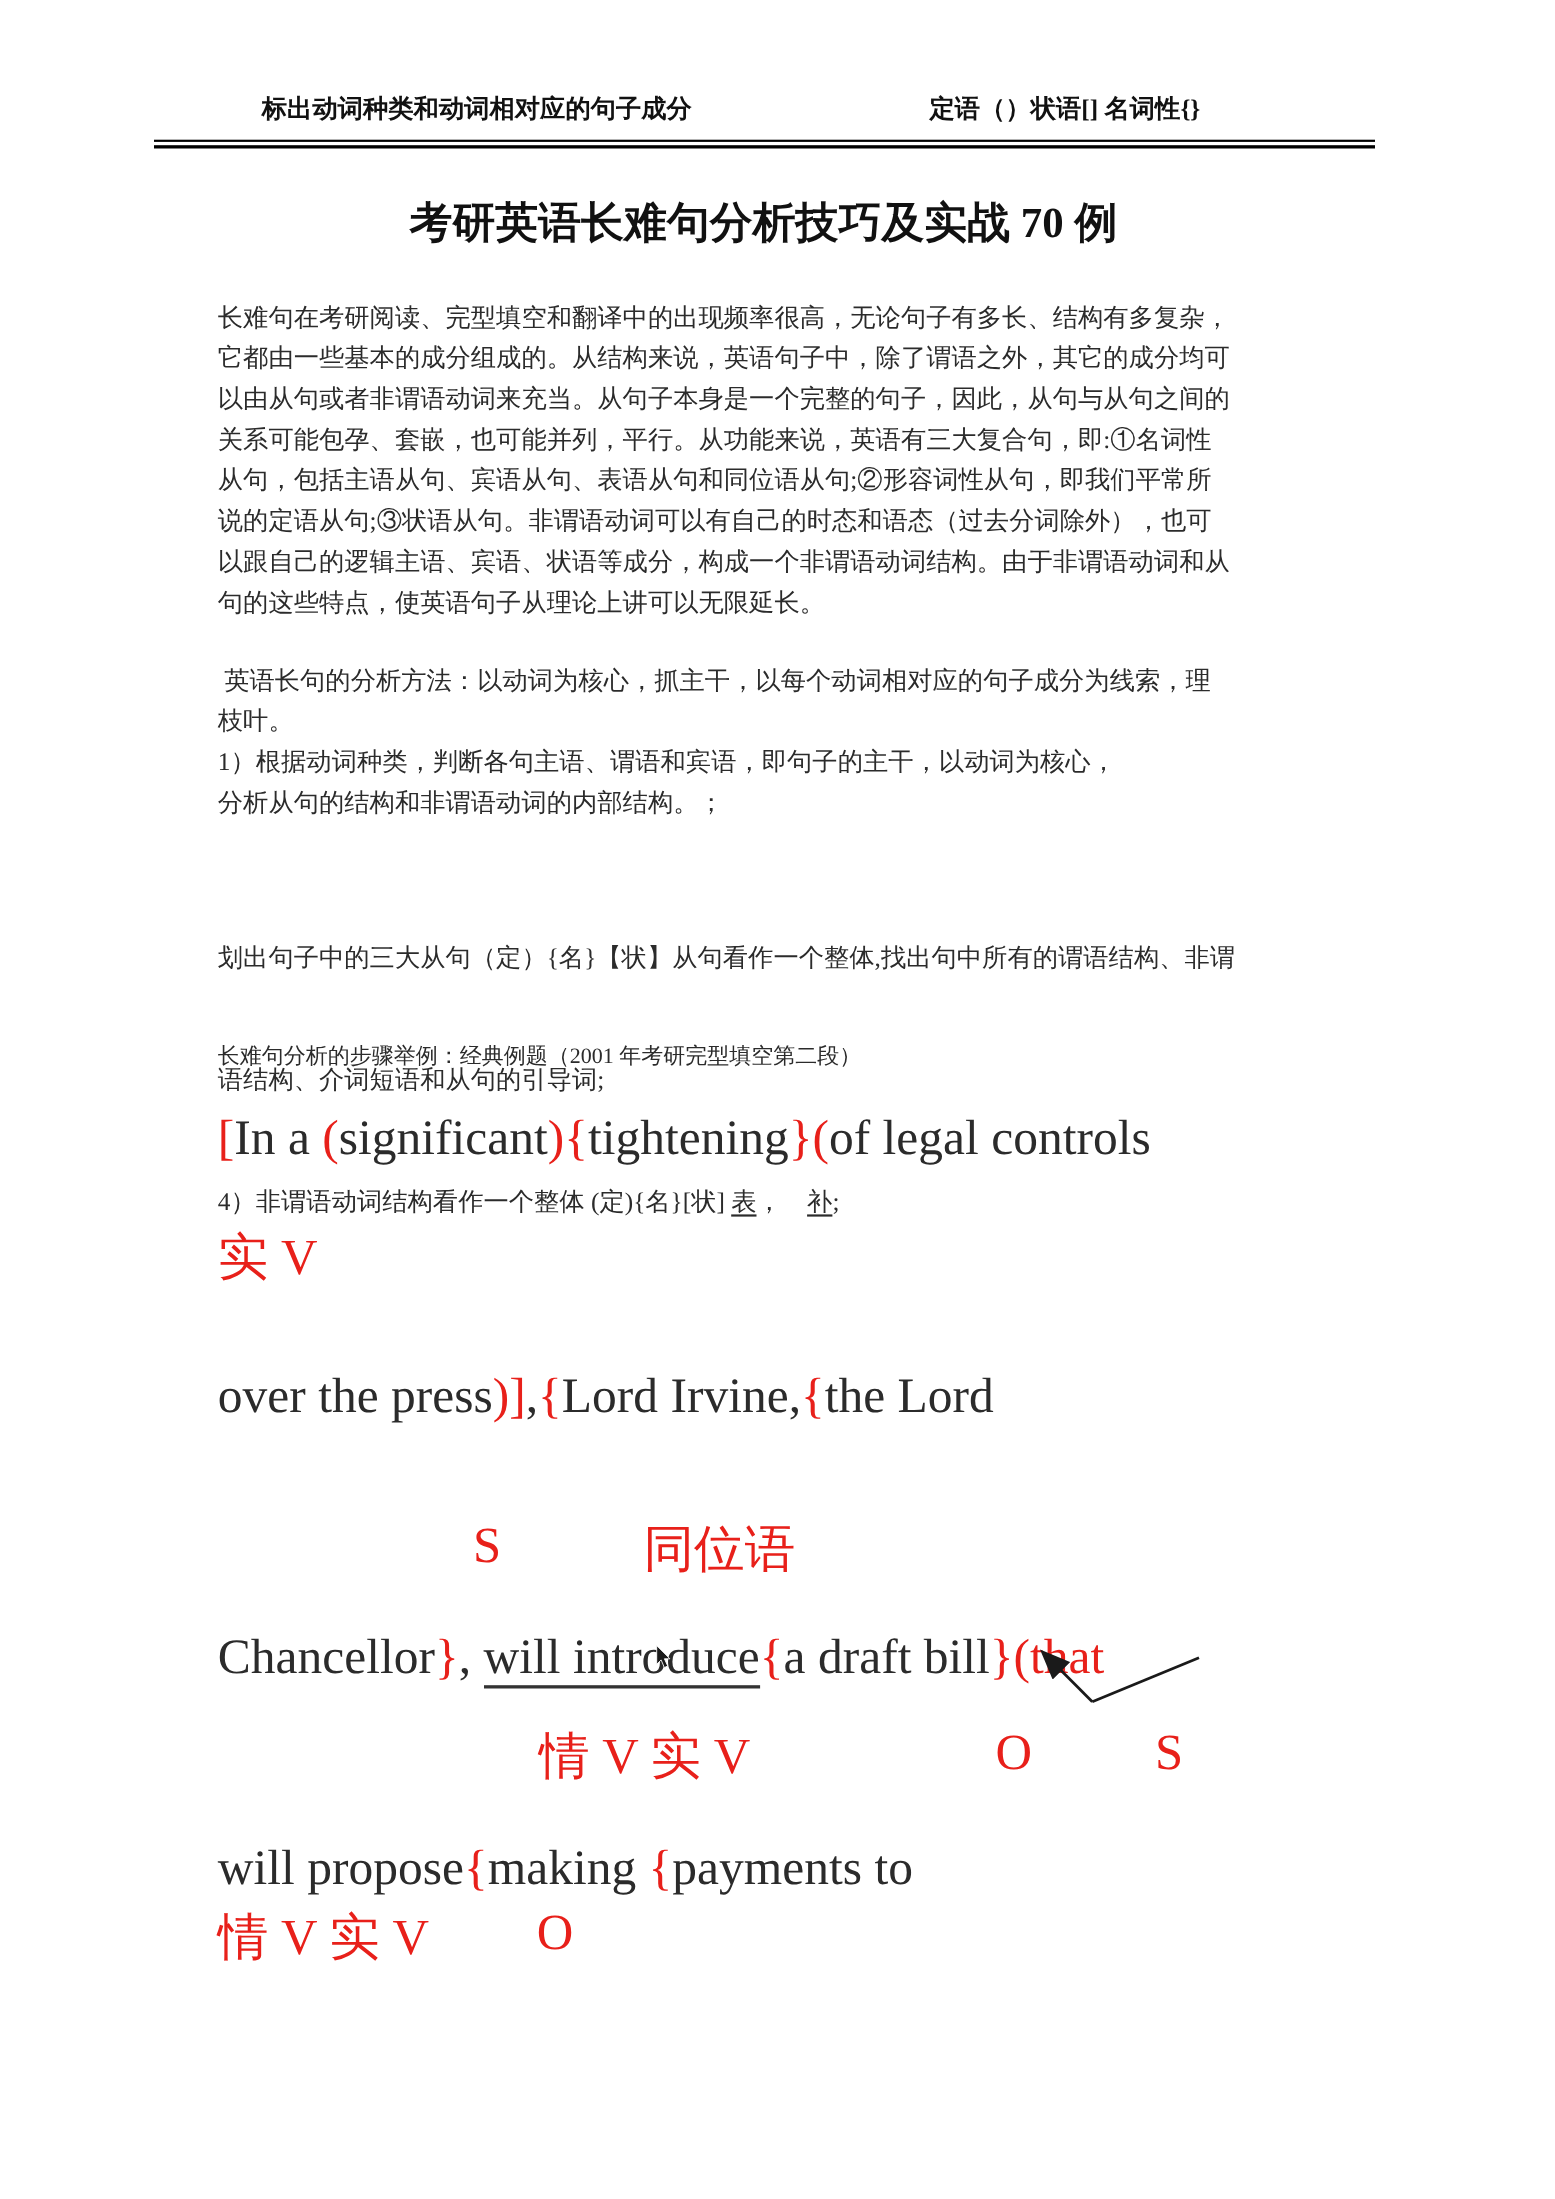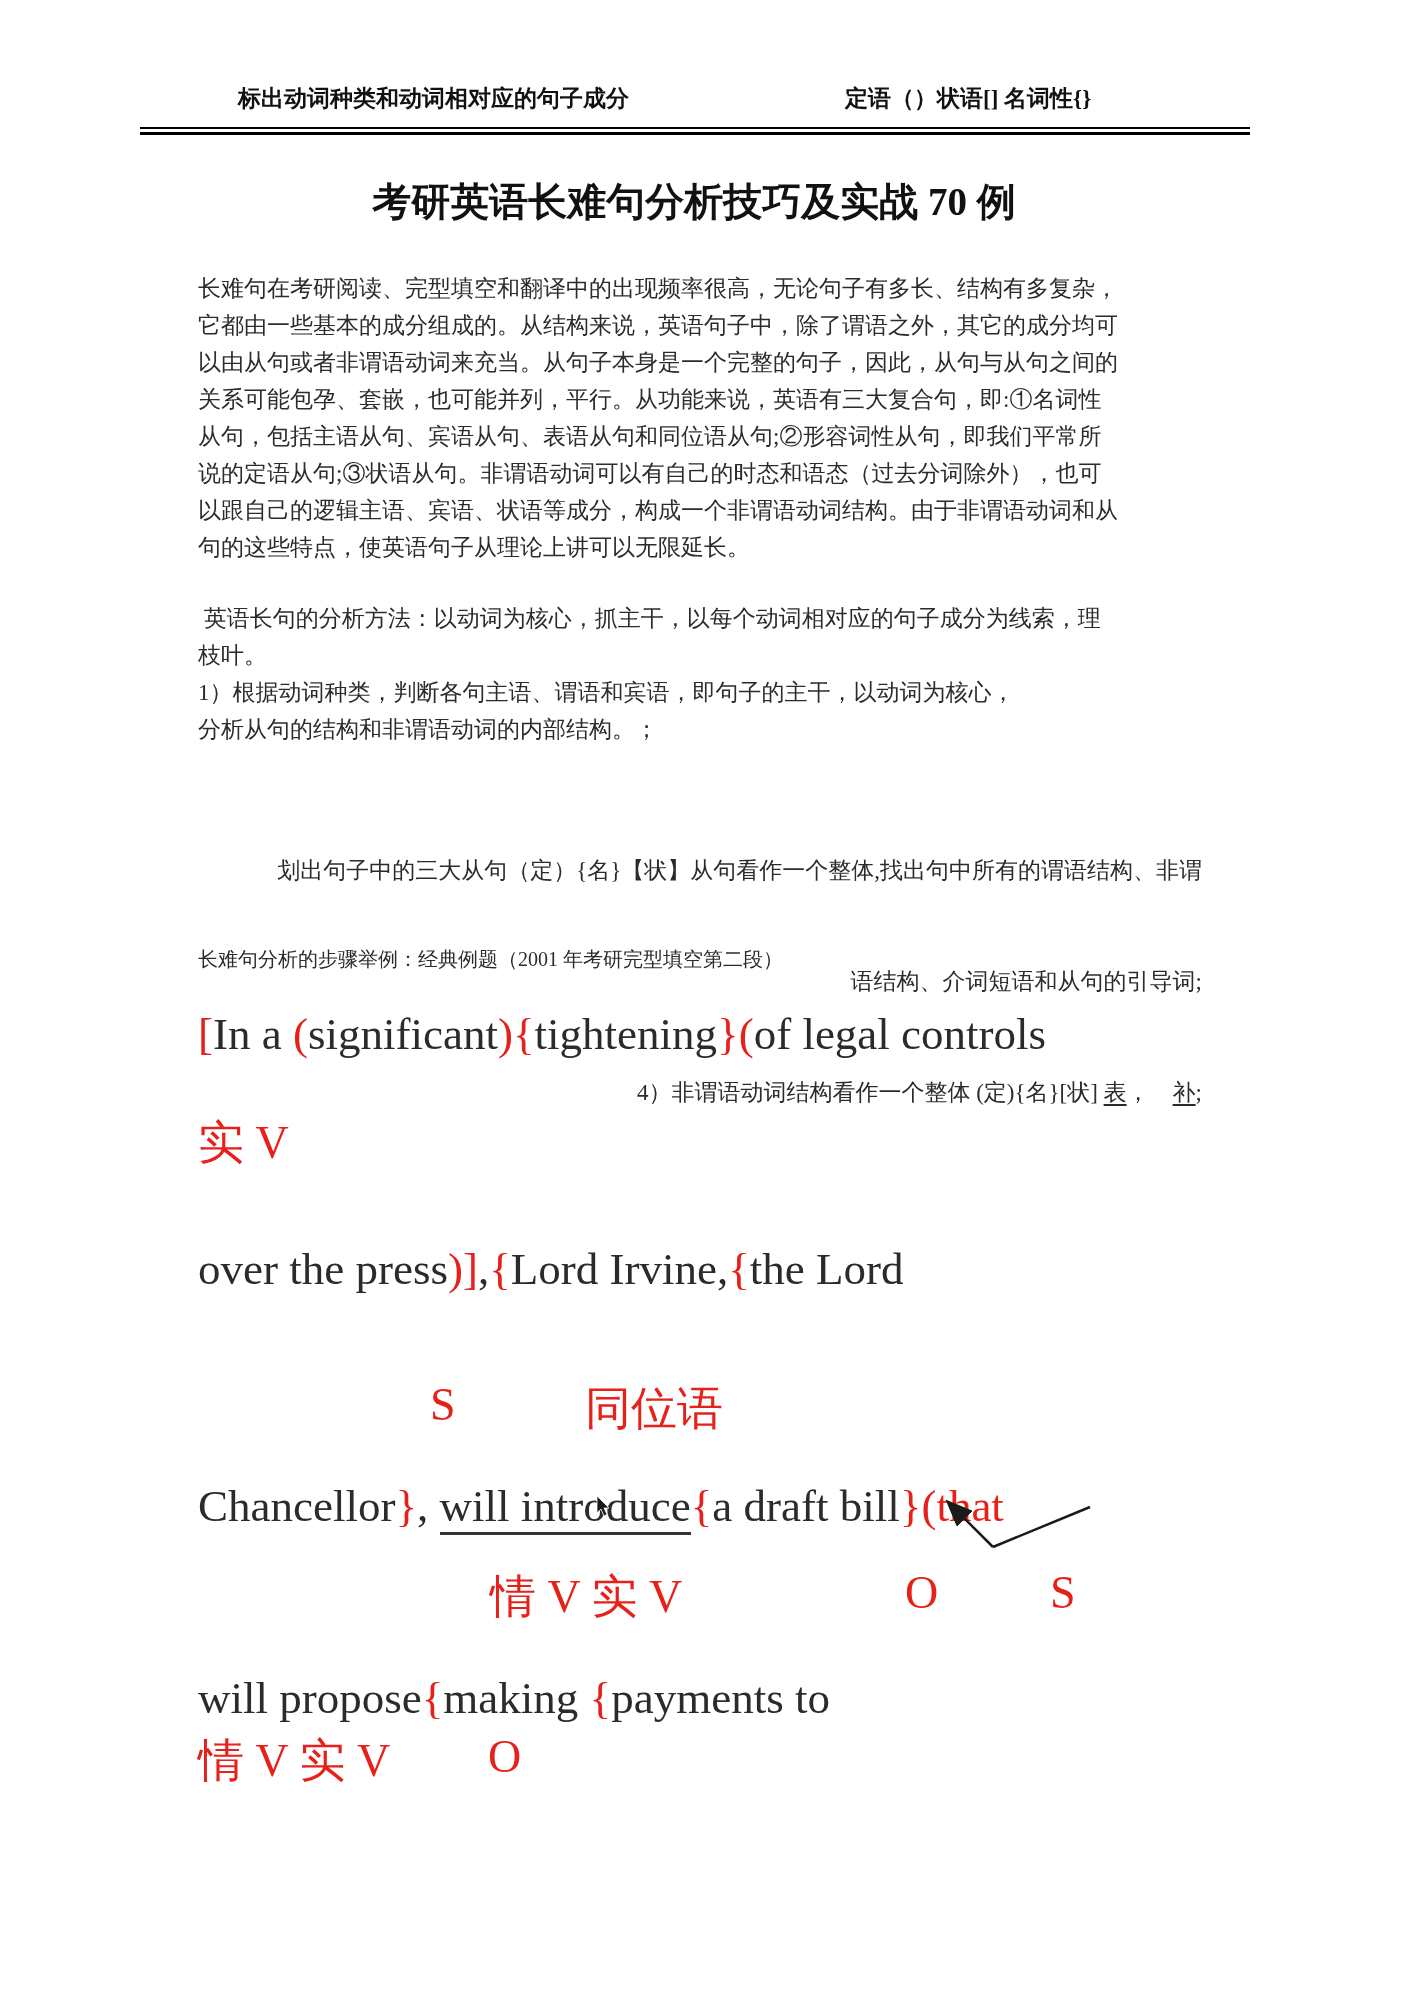--- a/index.html
+++ b/index.html
@@ -22,21 +22,21 @@
     text-align:center;font-size:39px;font-weight:bold;color:#111;
     white-space:pre;
   }
   .para{
     position:absolute;left:198px;width:1004px;
     font-size:23px;line-height:37px;
     white-space:pre-wrap;
   }
   .para-intro{top:270px;}
   .para-method{top:600px;}
-  .para-steps{top:778px;text-align:right;}
+  .para-steps{top:778px;}
   .caption{position:absolute;left:198px;top:946px;font-size:20px;white-space:pre;}
   .bigrow{
     position:absolute;left:198px;
     font-size:45px;color:#2b2b2b;white-space:pre;
   }
   .row-a{top:1008px;}
   .row-c{top:1243px;}
   .row-e{top:1480px;}
   .row-g{top:1632px;margin-top:40px;}
   .ann{

